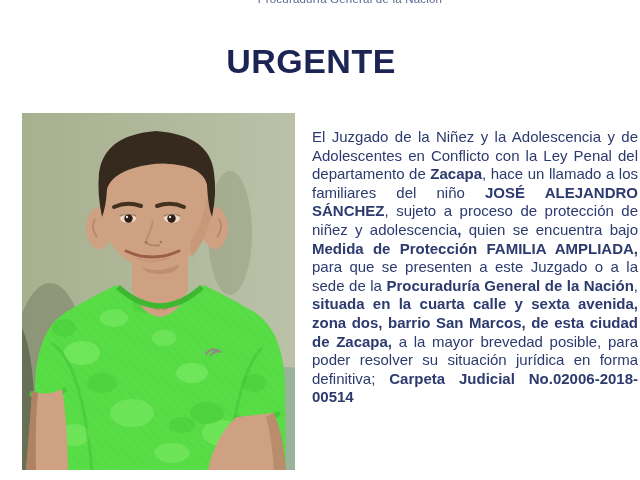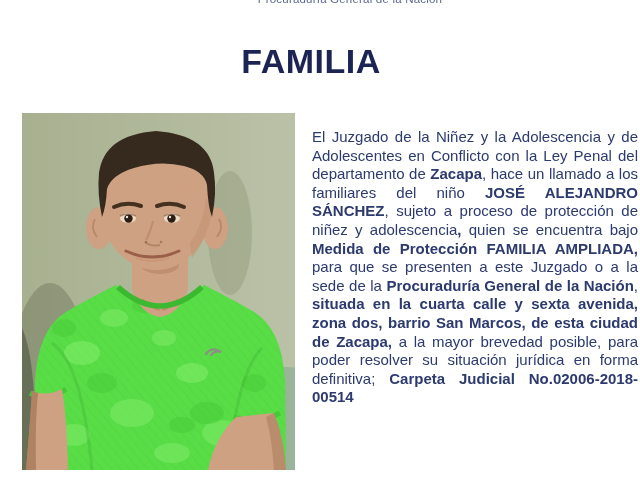--- a/index.html
+++ b/index.html
@@ -46,21 +46,21 @@
     text-align: justify;
     color: #2c3a6e;
   }
   .notice b { font-weight: bold; }
 </style>
 </head>
 <body>
 
 <div class="letterhead" style="color: rgb(92, 104, 144);">Procuraduría General de la Nación</div>
 
-<h1 class="title" style="color: rgb(27, 36, 82);">FAMILIA</h1>
+<h1 class="title" style="color: rgb(27, 36, 82);">URGENTE</h1>
 
 <div class="photo">
   <svg viewBox="0 0 273 357" xmlns="http://www.w3.org/2000/svg">
     <defs>
       <linearGradient id="wallLight" x1="0" y1="0" x2="1" y2="0">
         <stop offset="0" stop-color="#ffffff" stop-opacity="0"></stop>
         <stop offset="1" stop-color="#ffffff" stop-opacity="0.22"></stop>
       </linearGradient>
       <pattern id="diagStripes" width="7" height="7" patternUnits="userSpaceOnUse" patternTransform="rotate(-40)">
         <line x1="0" y1="0" x2="0" y2="7" stroke="#4cd23d" stroke-width="2.4" stroke-opacity="0.45"></line>

